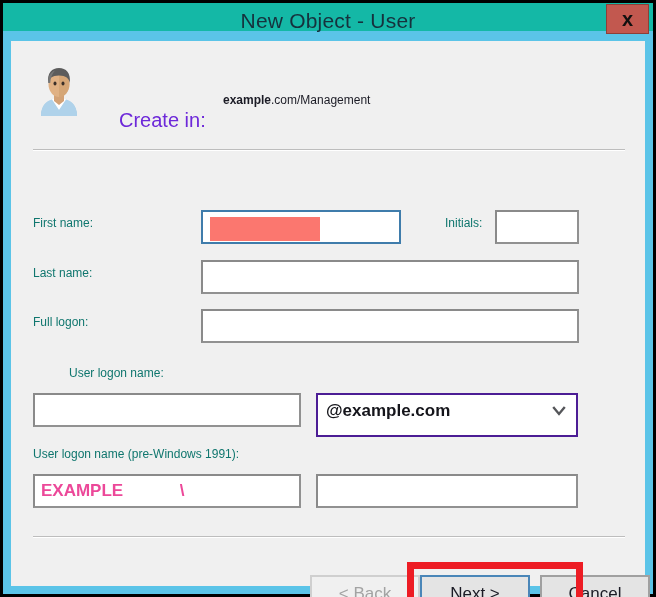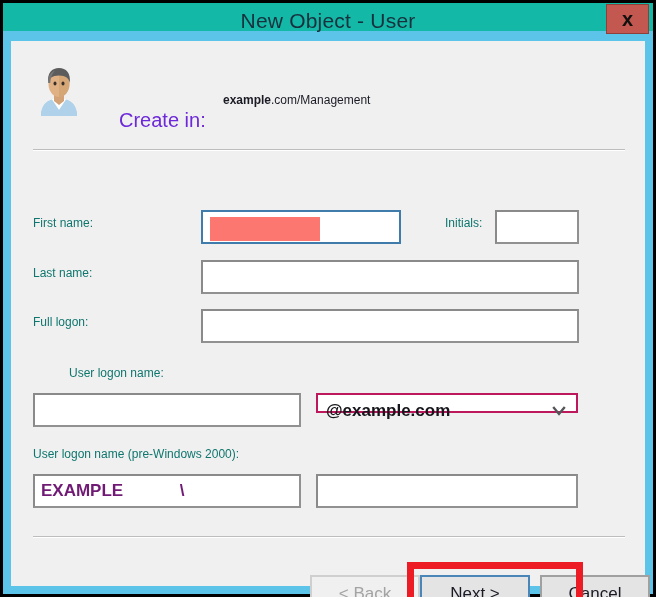--- a/index.html
+++ b/index.html
@@ -131,21 +131,21 @@
   
   .text-input {
     position: absolute;
     box-sizing: border-box;
     background: #ffffff;
     border: 2px solid #919191;
     border-top-color: #8a8a8a;
     border-left-color: #8a8a8a;
     font-family: "Liberation Sans", sans-serif;
     font-size: 17px;
-    color: #701a75;
+    color: #ec4899;
     padding: 0 6px;
     outline: none;
   }
   .text-input.focused {
     border: 2px solid #3f7cab;
   }
   .text-input.readonly {
     background: #ffffff;
     font-weight: bold;
   }
@@ -159,24 +159,24 @@
     height: 24px;
     background: #FB776F;
   }
 
   
   #domain-combo {
     position: absolute;
     left: 305px;
     top: 352px;
     width: 262px;
-    height: 20px;
+    height: 44px;
     box-sizing: border-box;
     background: #ffffff;
-    border: 2px solid #be185d;
+    border: 2px solid #4c1d95;
     cursor: pointer;
   }
   #domain-combo-value {
     position: absolute;
     left: 8px;
     top: 6px;
     font-size: 17px;
     font-weight: bold;
     color: #15151b;
     white-space: nowrap;
@@ -287,21 +287,21 @@
     <div class="form-label" style="left:22px; top:325px;margin-left:36px;">User logon name:</div>
     <input class="text-input" style="left: 22px; top: 352px; width: 268px; height: 34px;" id="user-logon-name-input" value="" placeholder="">
 
     <div id="domain-combo">
       <span id="domain-combo-value">@example.com</span>
       <svg id="domain-combo-arrow" viewBox="0 0 14 14">
         <path d="M2 4 L7 10 L12 4" fill="none" stroke="#55565a" stroke-width="2.4" stroke-linecap="square"></path>
       </svg>
     </div>
 
-    <div class="form-label" style="left:22px; top:406px;">User logon name (pre-Windows 2000):</div>
+    <div class="form-label" style="left:22px; top:406px;">User logon name (pre-Windows 1991):</div>
     <input class="text-input readonly" style="left: 22px; top: 433px; width: 268px; height: 34px;" id="legacy-domain-input" readonly="" value="EXAMPLE            \">
     <input class="text-input" style="left: 305px; top: 433px; width: 262px; height: 34px;" id="legacy-logon-name-input" value="" placeholder="">
 
     <div class="hrule" id="separator-bottom"></div>
 
     <div class="dlg-button disabled" id="back-button">
       <span>&lt; Back</span>
     </div>
     <div class="dlg-button default-focus" id="next-button">
       <span>Next &gt;</span>

